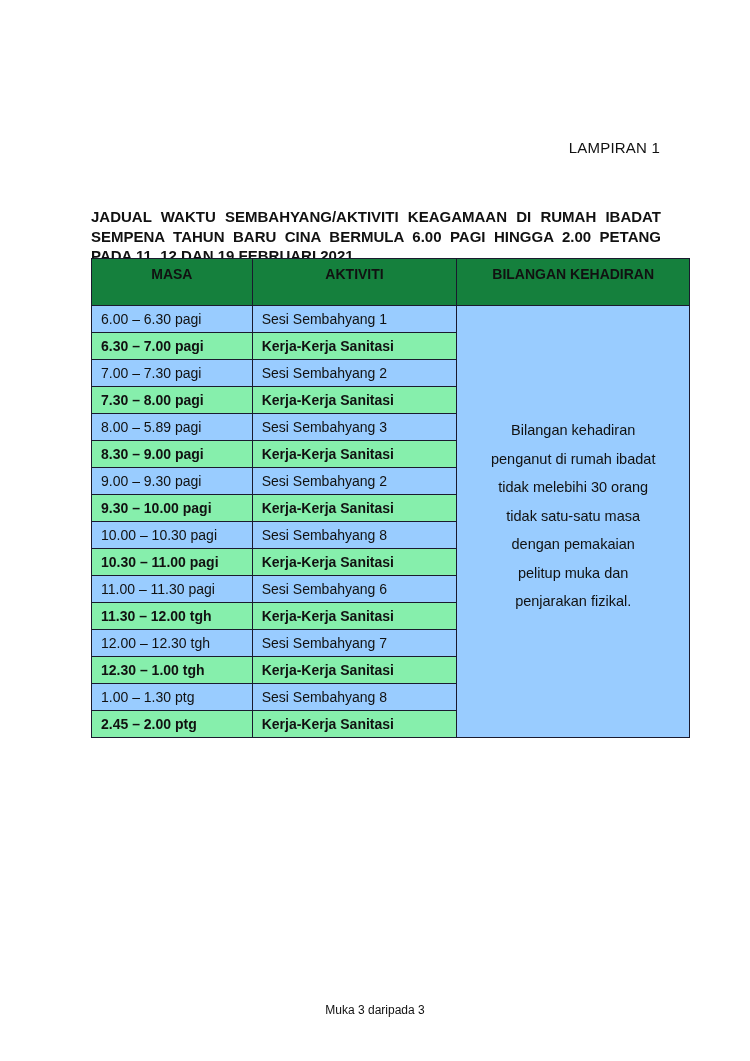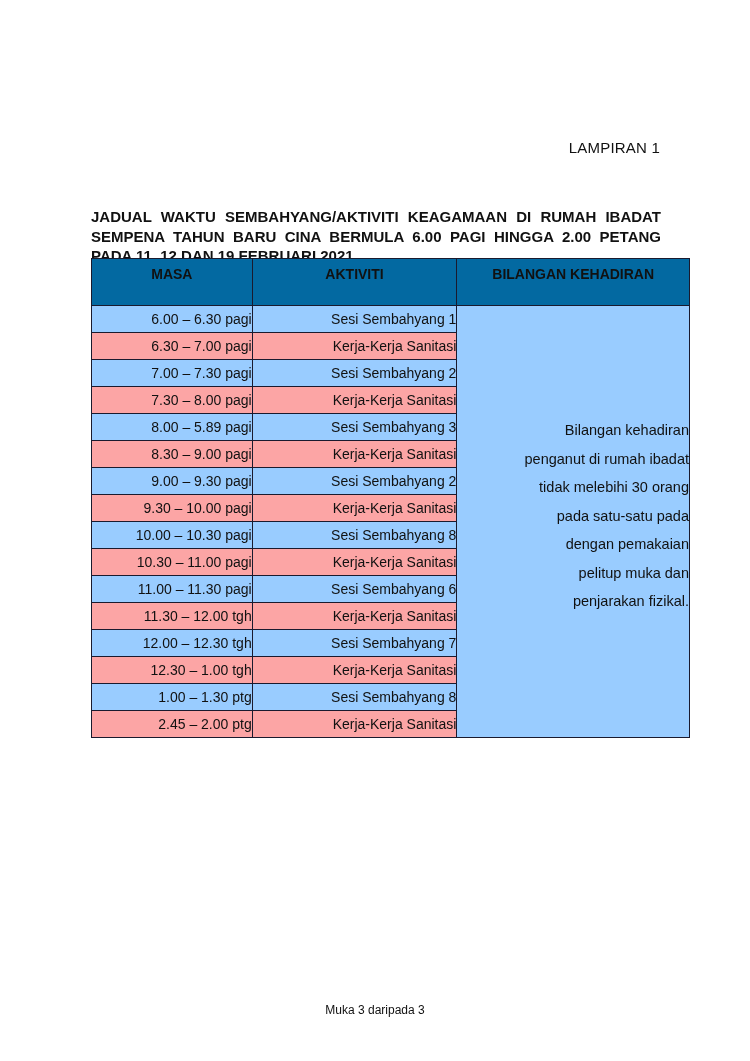--- a/index.html
+++ b/index.html
@@ -19,29 +19,29 @@
     table.sched {
       position: absolute; top: 258px; left: 91px;
       border-collapse: collapse; width: 599px;
       font-size: 14px;
     }
     table.sched th, table.sched td {
       border: 1.5px solid #1a1a2e;
       padding: 0 0 0 9px;
     }
     table.sched th {
-      background: #0369a1; height: 39px; font-weight: bold; text-align: center; padding: 0;
+      background: #15803d; height: 39px; font-weight: bold; text-align: center; padding: 0;
       vertical-align: top; padding-top: 7px; font-size: 14px;
     }
-    table.sched td { height: 26px; text-align: right; }
+    table.sched td { height: 26px; }
     col.c1 { width: 161px; }
     col.c2 { width: 205px; }
     col.c3 { width: 233px; }
     tr.blue td.cell { background: #99ccff; }
-    tr.white td.cell { background: #fca5a5; }
+    tr.white td.cell { background: #86efac; font-weight: bold; }
     td.merged {
       background: #99ccff; text-align: center; vertical-align: top;
       padding: 0 !important; font-size: 14.5px;
     }
     .merged-text { margin-top: 110px; line-height: 28.5px; }
     .footer {
       position: absolute; top: 1003px; left: 0; width: 750px; text-align: center;
       font-size: 12px;
     }
   </style>
@@ -66,21 +66,21 @@
   </thead>
   <tbody id="tbody">
       <tr class="blue">
         <td class="cell">6.00 – 6.30 pagi</td>
         <td class="cell">Sesi Sembahyang  1</td>
         <td class="merged" rowspan="16">
           <div class="merged-text">
             <div>Bilangan kehadiran</div>
             <div>penganut di rumah ibadat</div>
             <div>tidak melebihi 30 orang</div>
-            <div>pada satu-satu pada</div>
+            <div>tidak satu-satu masa</div>
             <div>dengan pemakaian</div>
             <div>pelitup muka dan</div>
             <div>penjarakan fizikal.</div>
           </div>
         </td>
       </tr>
       <tr class="white">
         <td class="cell">6.30 – 7.00 pagi</td>
         <td class="cell">Kerja-Kerja Sanitasi</td>
       </tr>

